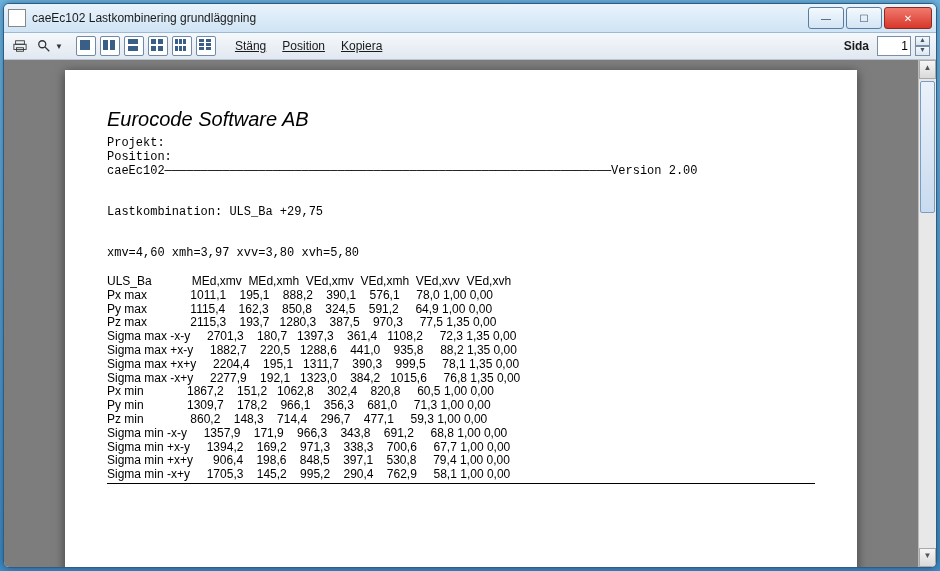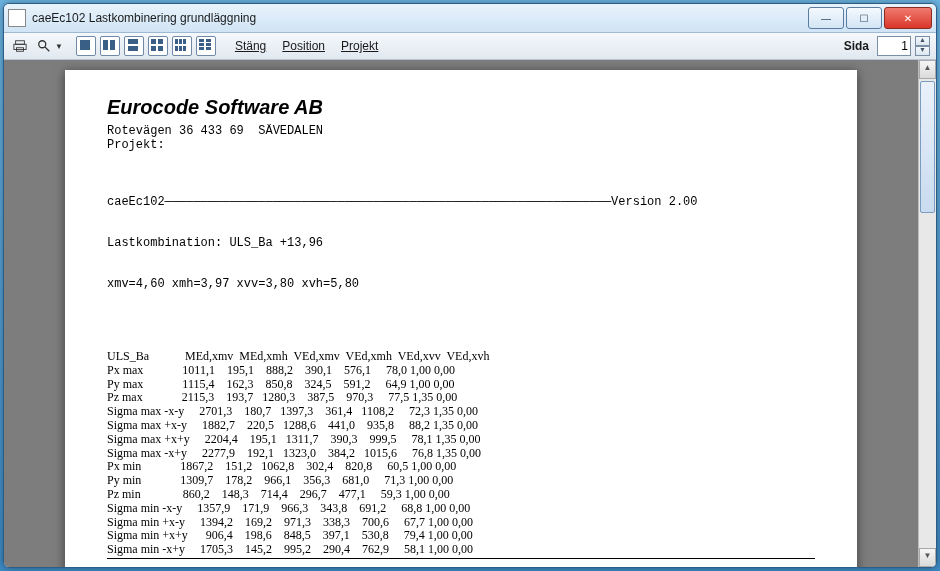--- a/index.html
+++ b/index.html
@@ -27,24 +27,24 @@
   .g6::before{left:2px;top:2px;width:5px;height:3px;box-shadow:7px 0 #3a5f86,0 4px #3a5f86,7px 4px #3a5f86,0 8px #3a5f86,7px 8px #3a5f86;}
   .tb-link{color:#1a1a1a;padding:2px 6px;cursor:default;text-decoration:underline;}
   .tb-spacer{flex:1;}
   .page-label{color:#1a1a1a;padding:0 4px;font-weight:bold;}
   .page-input{width:28px;height:18px;border:1px solid #7a8ea5;background:#fff;text-align:right;padding:0 2px;font-size:12px;}
   .spin{width:15px;}
   .spin div{height:8px;border:1px solid #7a8ea5;background:linear-gradient(#f4f8fc,#dce6f0);font-size:7px;line-height:6px;text-align:center;color:#456;}
   .workarea{flex:1;background:#7d7d7d;position:relative;overflow:hidden;display:flex;}
   .paper-wrap{flex:1;overflow:auto;padding:10px 0 0 0;display:flex;justify-content:center;}
   .paper{width:792px;min-height:620px;background:#fff;box-shadow:0 2px 10px rgba(0,0,0,.5);padding:22px 42px 30px 42px;box-sizing:border-box;font-family:"Courier New",monospace;font-size:12px;color:#000;line-height:1.15;}
-  .paper h1{font-family:Verdana,Arial,sans-serif;font-size:20px;font-weight:bold;margin:4px 0 6px 0;font-style:italic;}
+  .paper h1{font-family:Verdana,Arial,sans-serif;font-size:20px;font-weight:normal;margin:16px 0 6px 0;font-style:italic;}
   .hdr-line{white-space:pre;}
-  .sep-line{white-space:pre;overflow:hidden;margin-top:43px;}
-  .tbl{white-space:pre;font-family:Liberation Serif, serif;margin-top:44px;}
+  .sep-line{white-space:pre;overflow:hidden;}
+  .tbl{white-space:pre;font-family:Liberation Sans, sans-serif;}
   .vscroll{width:17px;background:#e8e8e8;border-left:1px solid #bcbcbc;display:flex;flex-direction:column;}
   .vs-btn{height:17px;background:linear-gradient(#f6f6f6,#dadada);border:1px solid #a9a9a9;font-size:8px;text-align:center;line-height:14px;color:#555;}
   .vs-track{flex:1;position:relative;}
   .vs-thumb{position:absolute;left:1px;right:1px;top:2px;height:130px;background:linear-gradient(#eaf1fa,#c9dbef);border:1px solid #7a9cc0;border-radius:2px;}
   .divider{border-top:1px solid #000;margin:1px 0;height:0;}
 </style>
 </head>
 <body>
 
 <div class="desktop">
@@ -78,39 +78,39 @@
       <div class="tb-sep"></div>
       <span class="grid-btn g1"></span>
       <span class="grid-btn g2"></span>
       <span class="grid-btn g3"></span>
       <span class="grid-btn g4"></span>
       <span class="grid-btn g5"></span>
       <span class="grid-btn g6"></span>
       <div class="tb-sep"></div>
       <span class="tb-link">Stäng</span>
       <span class="tb-link">Position</span>
-      <span class="tb-link">Projekt</span>
+      <span class="tb-link">Kopiera</span>
       <div class="tb-spacer"></div>
       <span class="page-label">Sida</span>
       <input class="page-input" value="1" style="">
       <div class="spin">
         <div>▲</div>
         <div>▼</div>
       </div>
     </div>
 
     <div class="workarea">
       <div class="paper-wrap">
         <div class="paper">
           <h1>Eurocode Software AB</h1>
-          <div class="hdr-line">Rotevägen 36 433 69  SÄVEDALEN</div>
           <div class="hdr-line">Projekt:</div>
+          <div class="hdr-line">Position:</div>
           <div class="sep-line" id="modver">caeEc102——————————————————————————————————————————————————————————————Version 2.00</div>
           <br><br>
-          <div class="hdr-line">Lastkombination: ULS_Ba +13,96</div>
+          <div class="hdr-line">Lastkombination: ULS_Ba +29,75</div>
           <br>
           <br>
           <div class="hdr-line">xmv=4,60 xmh=3,97 xvv=3,80 xvh=5,80</div>
           <br>
           <div class="tbl" id="tbl">ULS_Ba            MEd,xmv  MEd,xmh  VEd,xmv  VEd,xmh  VEd,xvv  VEd,xvh
 Px max             1011,1    195,1    888,2    390,1    576,1     78,0 1,00 0,00
 Py max             1115,4    162,3    850,8    324,5    591,2     64,9 1,00 0,00
 Pz max             2115,3    193,7   1280,3    387,5    970,3     77,5 1,35 0,00
 Sigma max -x-y     2701,3    180,7   1397,3    361,4   1108,2     72,3 1,35 0,00
 Sigma max +x-y     1882,7    220,5   1288,6    441,0    935,8     88,2 1,35 0,00

